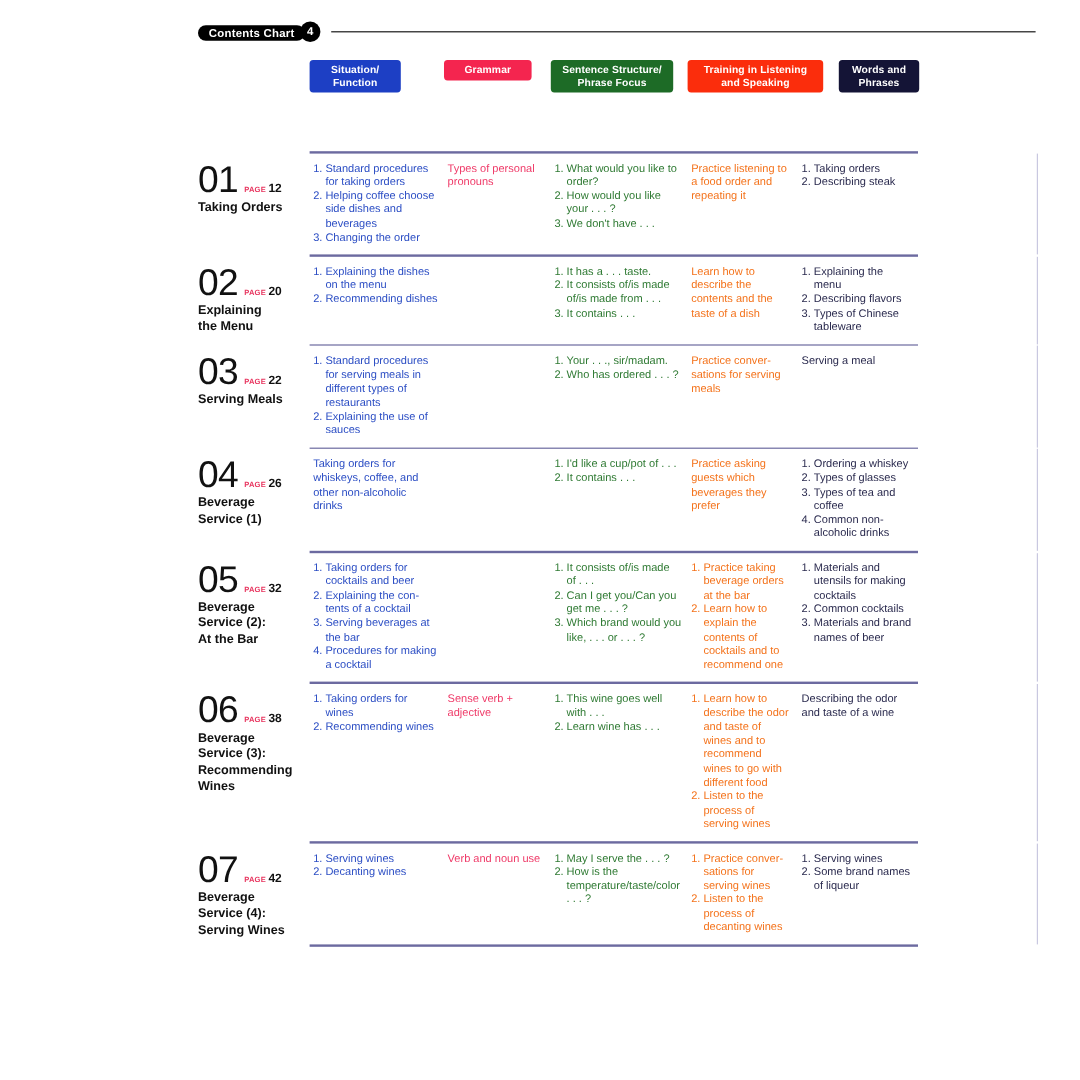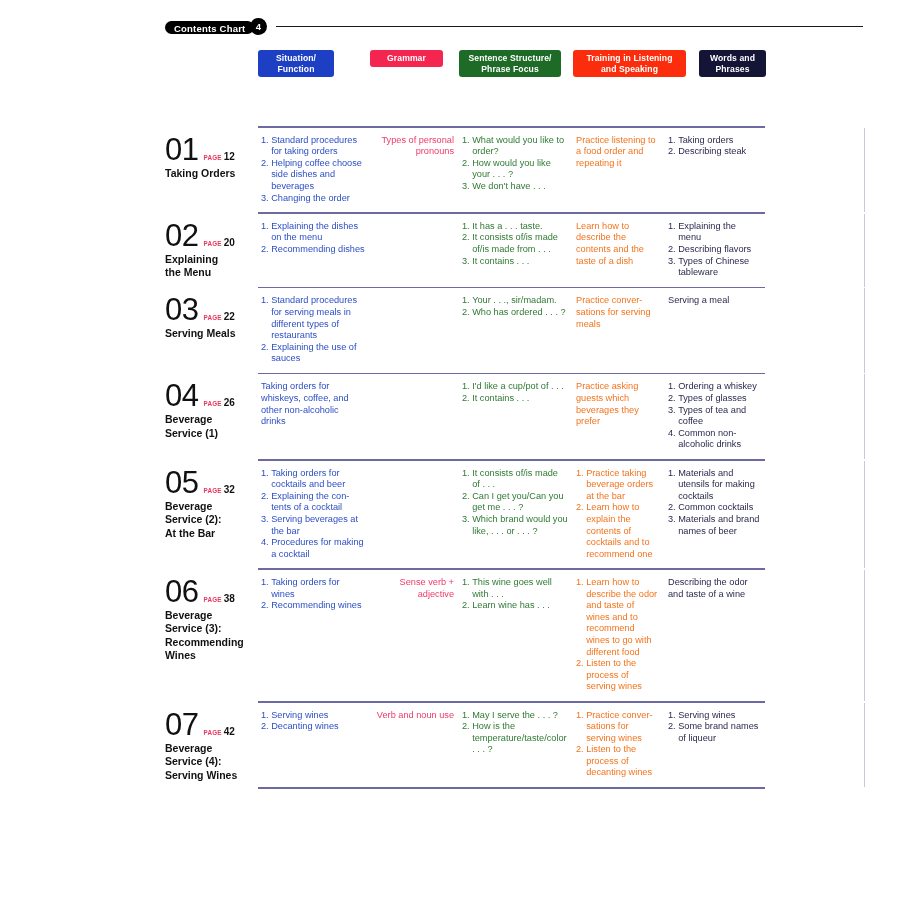--- a/index.html
+++ b/index.html
@@ -155,21 +155,21 @@
   }
 
   
   .cell {
     box-sizing: border-box;
     padding: 7px 5px 8px 3px;
     font-size: 9.2px;
     line-height: 11.6px;
   }
   .c0 { flex: 0 0 112px; color: #2c4ec4; }
-  .c1 { flex: 0 0 89px;  color: #ef3a68; text-align: right; }
+  .c1 { flex: 0 0 89px;  color: #ef3a68; }
   .c2 { flex: 0 0 114px; color: #2f7a33; }
   .c3 { flex: 0 0 92px;  color: #f4731c; }
   .c4 { flex: 0 0 100px; color: #2a2a4e; }
 
   .li {
     display: flex;
     margin-bottom: 0px;
   }
   .li-num {
     flex: 0 0 auto;

